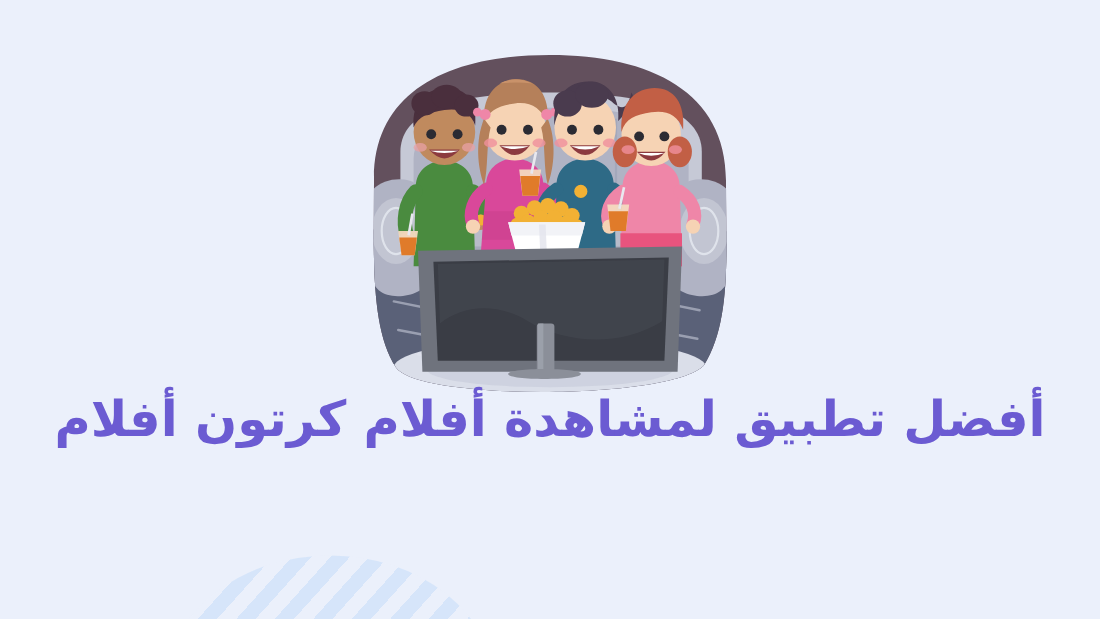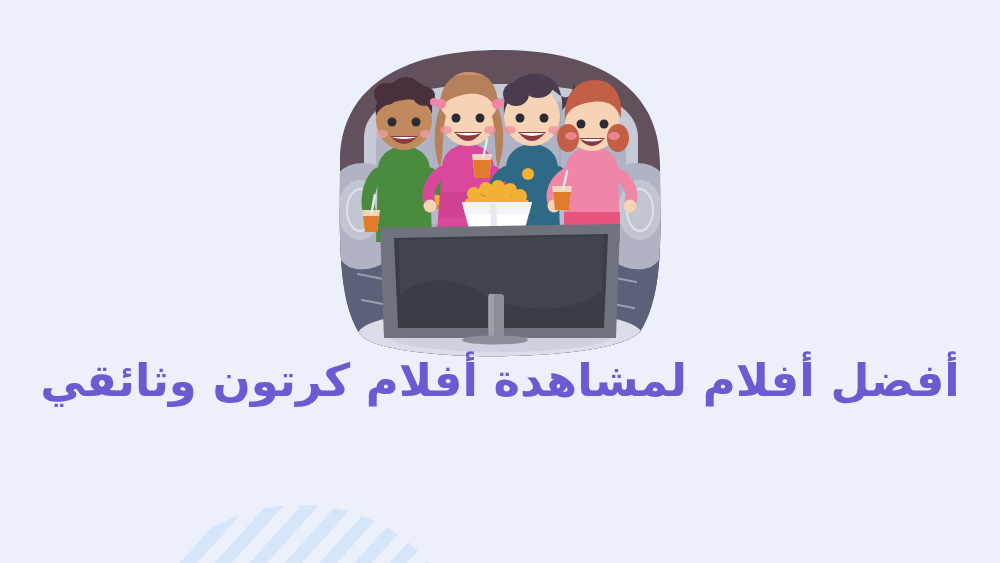--- a/index.html
+++ b/index.html
@@ -318,15 +318,15 @@
                    C130,232 100,236 80,252 Z" fill="#42454e" opacity="0.85"></path>
           <rect x="168" y="252" width="16" height="48" rx="3" fill="#8b8f99"></rect>
           <rect x="169" y="252" width="5" height="48" fill="#a2a6b0" opacity="0.7"></rect>
           <path d="M142,298 C142,292 208,292 208,298 C208,304 142,304 142,298 Z" fill="#8b8f99"></path>
         </g>
 
       </g>
     </svg>
   </div>
 
-  <div class="headline" style="color: rgb(107, 91, 210); direction: rtl;">أفضل أفلام لمشاهدة أفلام كرتون وثائقي</div>
+  <div class="headline" style="color: rgb(107, 91, 210); direction: rtl;">أفضل تطبيق لمشاهدة أفلام كرتون أفلام</div>
 
 </div>
 
 </body></html>

